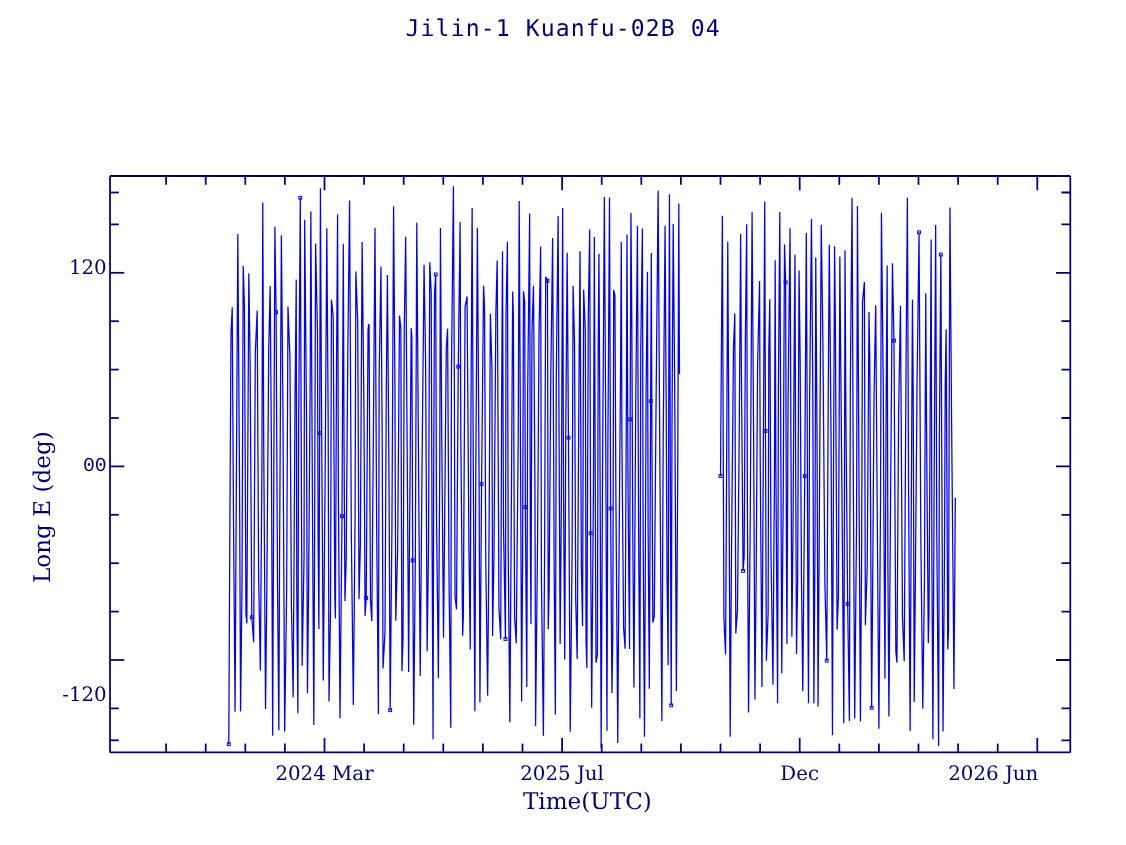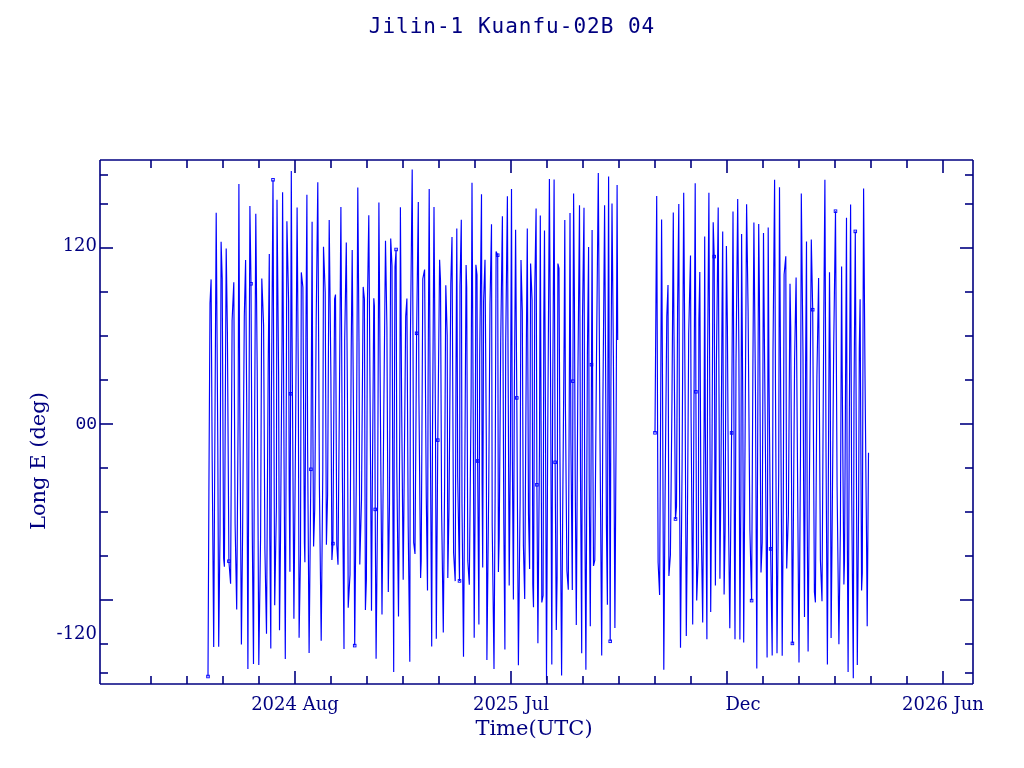--- a/index.html
+++ b/index.html
@@ -51,24 +51,24 @@
 <body>
 
 <div id="stage">
 
   <div class="title">Jilin-1 Kuanfu-02B 04</div>
 
   <div class="ytitle">Long E (deg)</div>
 
   <div class="xtitle">Time(UTC)</div>
 
-  <div class="xlab" style="left:295px;">2024 Aug</div>
+  <div class="xlab" style="left:295px;">2024 Mar</div>
   <div class="xlab" style="left:511px;">2025 Jul</div>
-  <div class="xlab" style="left:743px;">Dec</div>
-  <div class="xlab" style="left:943px;">2026 Jun</div>
+  <div class="xlab" style="left:727px;">Dec</div>
+  <div class="xlab" style="left:903px;">2026 Jun</div>
 
   <div class="ylab" style="top:244px;">120</div>
   <div class="ylab" style="top:424px;font-family:Liberation Mono, monospace;">00</div>
   <div class="ylab" style="top:600px;margin-top:32px;">-120</div>
 
   <svg width="1024" height="768">
     <defs>
       <clipPath id="plotclip">
           <rect x="100" y="160" width="873" height="524"></rect>
         </clipPath>

